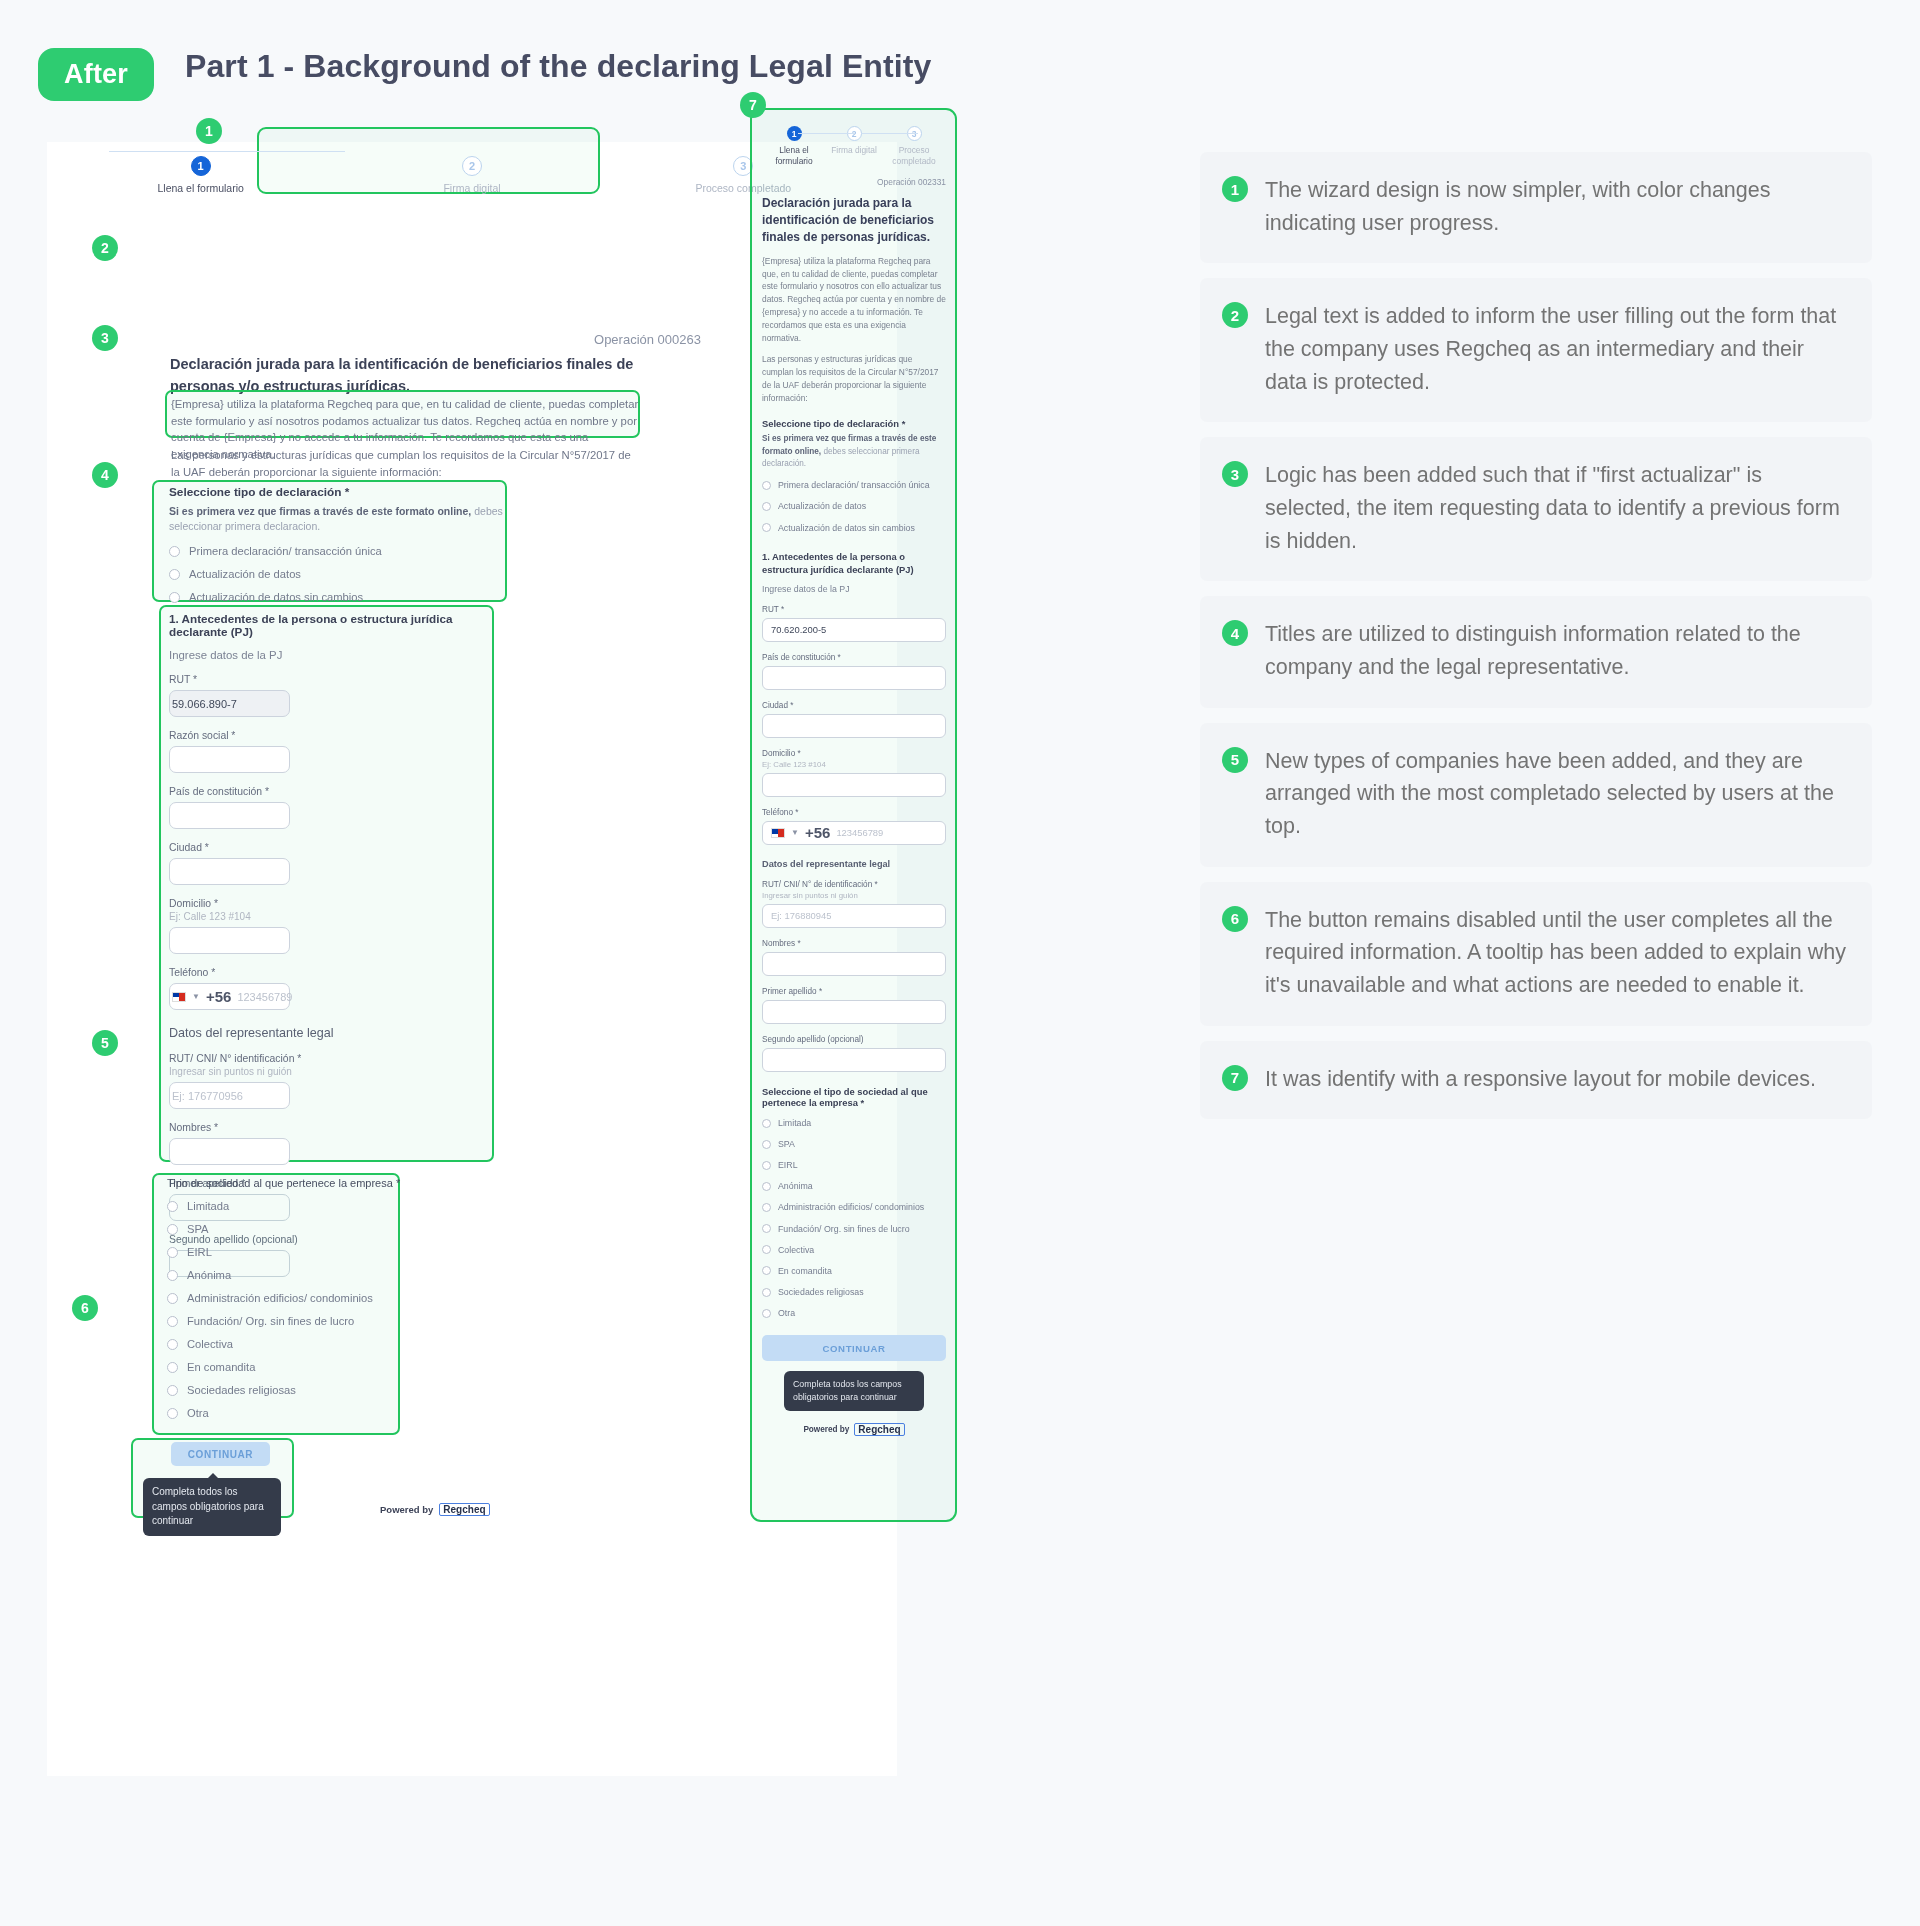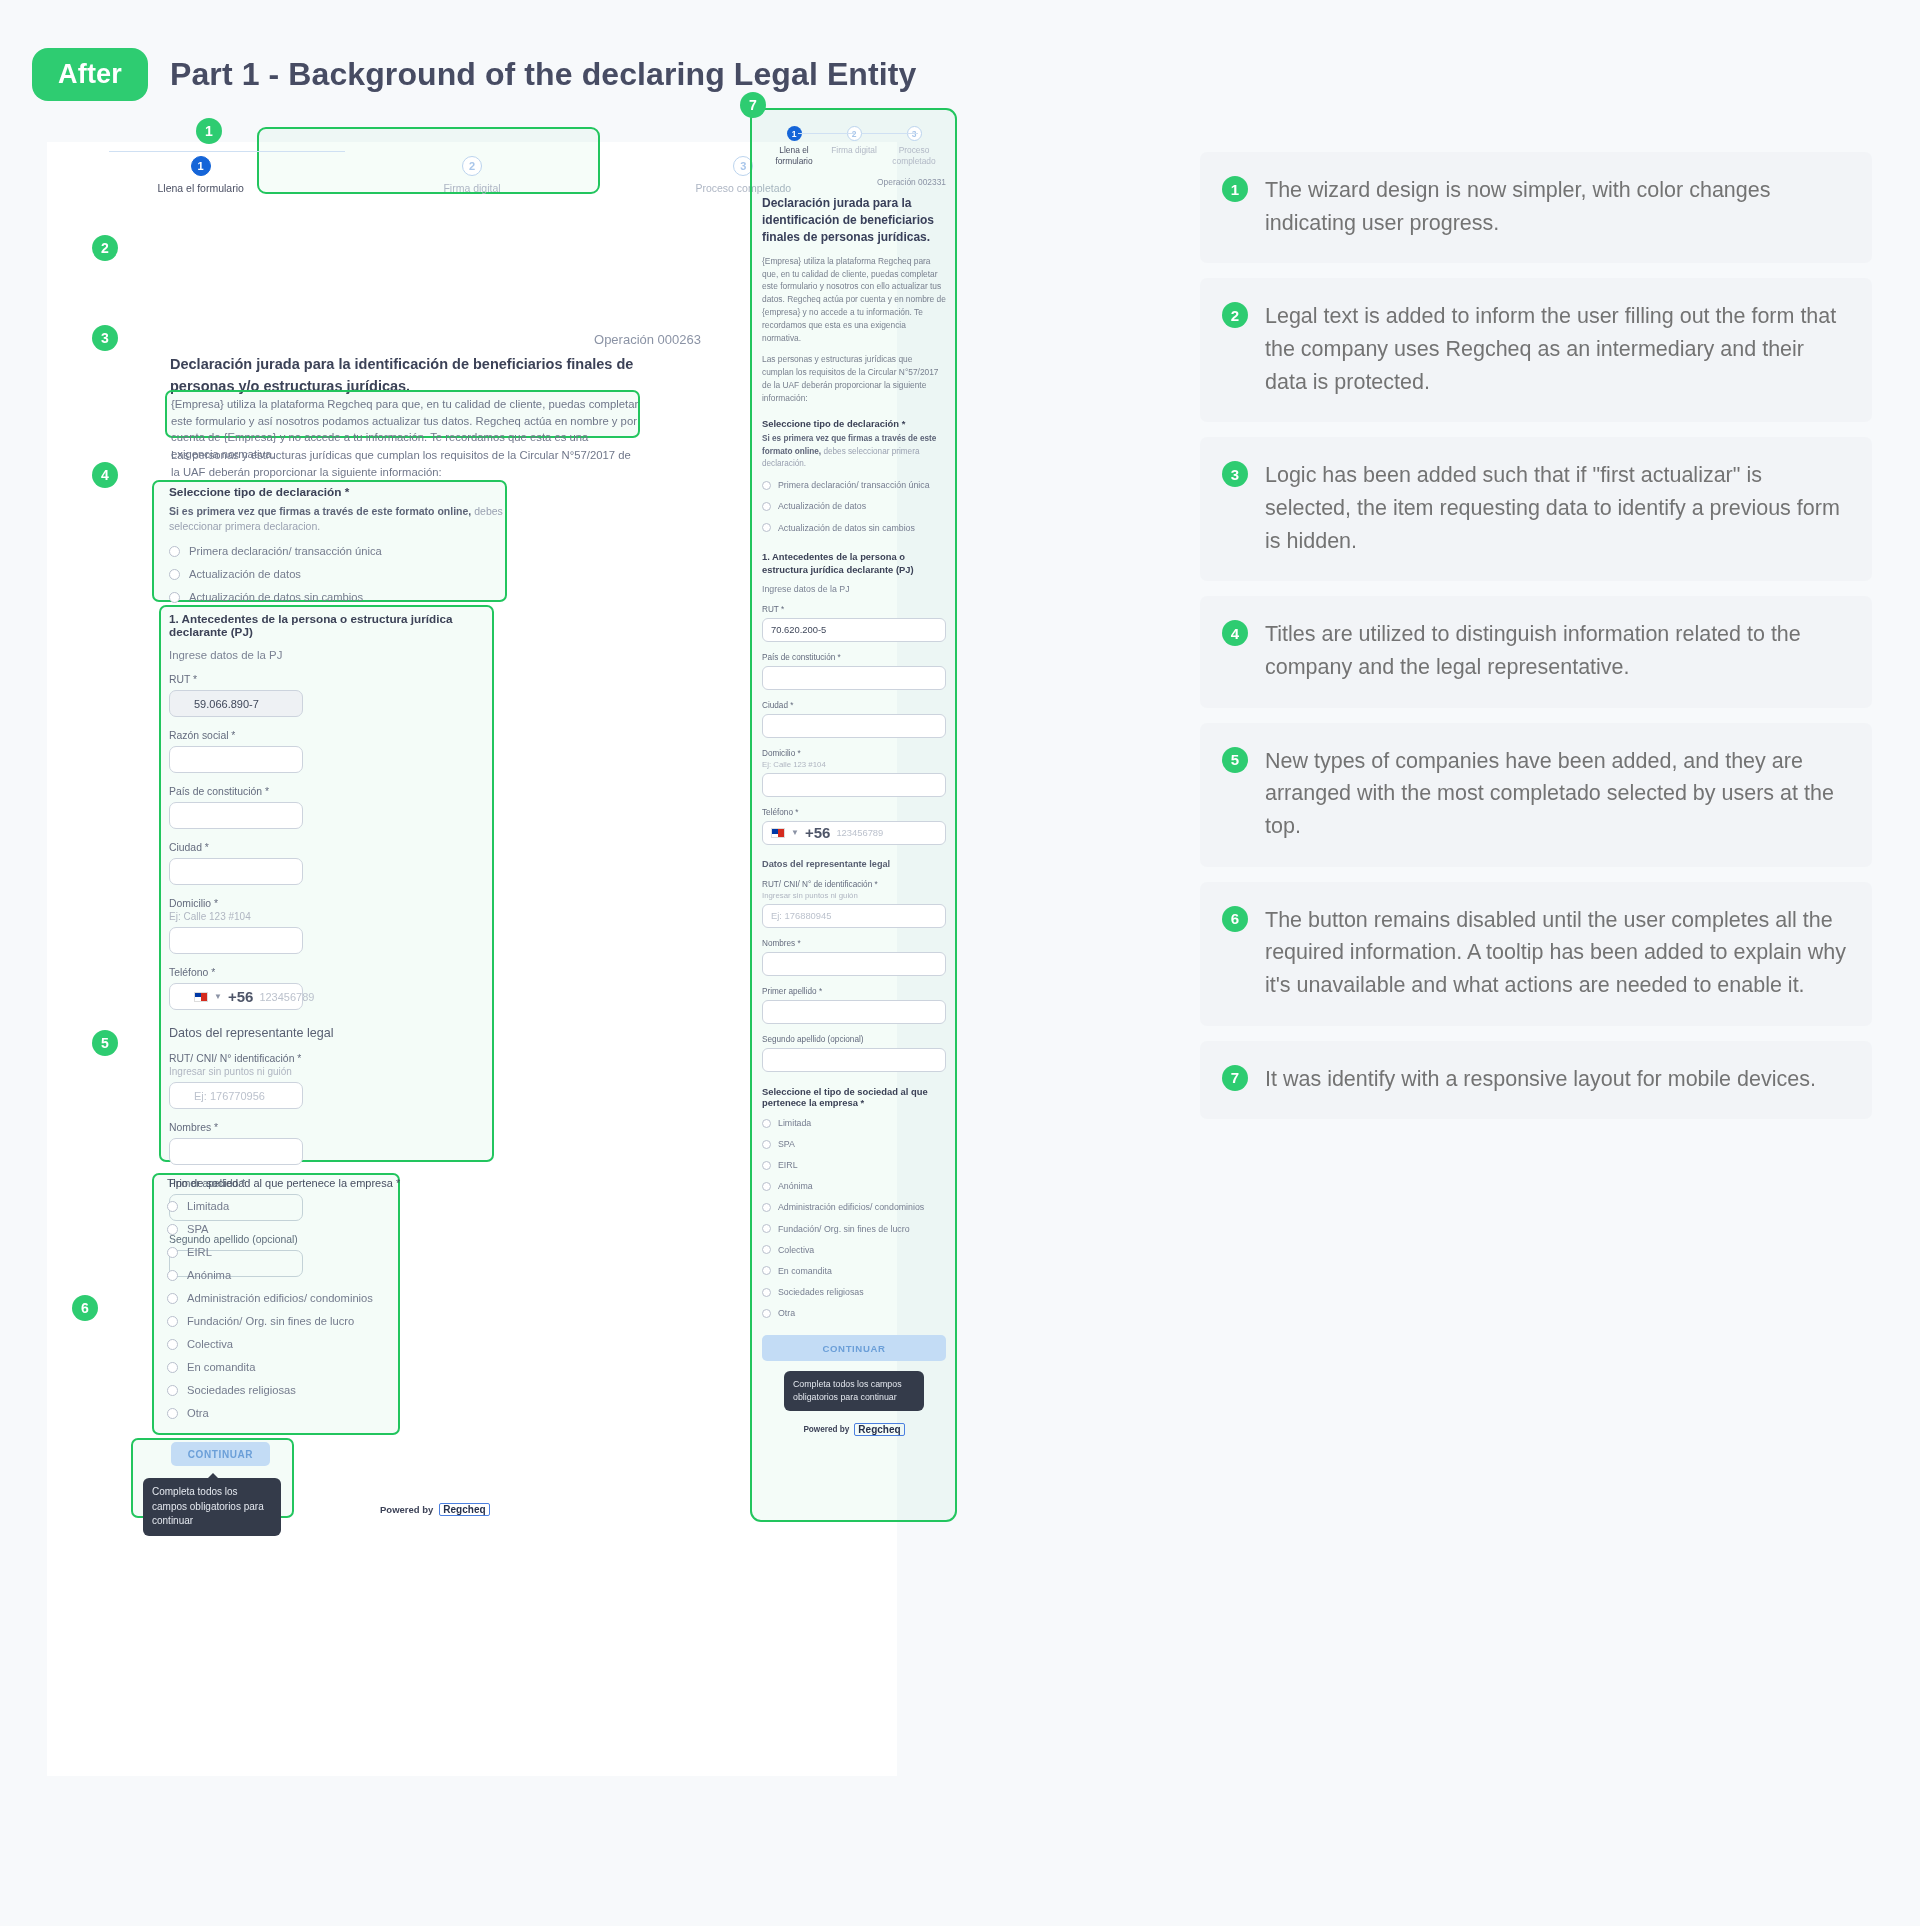--- a/index.html
+++ b/index.html
@@ -6,21 +6,21 @@
   html, body {
     width: 1920px; height: 1926px;
     background: #f7f9fb;
     font-family: "Liberation Sans", sans-serif;
     color: #4a4f63;
     overflow: hidden;
   }
   .page { position: relative; width: 1920px; height: 1926px; }
 
   
-  .header { position: absolute; left: 32px; top: 48px; display: flex; align-items: center; gap: 22px; }
+  .header { position: absolute; left: 38px; top: 48px; display: flex; align-items: flex-start; gap: 31px; }
   .badge-after {
     background: #2ecc71; color: #fff; border-radius: 16px;
     padding: 11px 26px; font-size: 27px; font-weight: 700; letter-spacing: .2px;
   }
   .header-title { font-size: 32px; font-weight: 700; color: #474c63; letter-spacing: .1px; }
 
   
   .desktop-card {
     position: absolute; left: 47px; top: 142px; width: 850px; height: 1634px;
     background: #ffffff;
@@ -86,22 +86,22 @@
   .box4 {
     position: absolute; left: 112px; top: 463px; width: 335px; height: 557px;
     border: 2.2px solid #22c55e; border-radius: 7px; background: rgba(46,204,113,0.05);
   }
   .form4 { position: absolute; left: 122px; top: 470px; width: 320px; }
   .sec-head { font-size: 11.7px; font-weight: 700; color: #3c4257; }
   .sub-head { font-size: 11.4px; color: #7b8294; margin-top: 11px; }
   .fld-label { font-size: 10.4px; color: #646b7e; margin-top: 13px; }
   .fld-hint { font-size: 10px; color: #b0b6c2; margin-top: 2px; }
   .fld {
-    margin-top: 5px; width: 134px; height: 27px; border: 1px solid #ccd3dd;
-    border-radius: 7px; background: #fff; display: flex; align-items: center; padding: 0 24px;
+    margin-top: 5px; width: 121px; height: 27px; border: 1px solid #ccd3dd;
+    border-radius: 7px; background: #fff; display: flex; align-items: center; padding: 0 2px;
     font-size: 11px; color: #4e5568;
   }
   .fld.filled { background: #eef1f4; color: #3f4759; }
   .fld .ph { color: #bcc2cd; }
   .rep-head { font-size: 12.6px; color: #596073; margin-top: 16px; }
   .phone-fld { display: flex; align-items: center; gap: 6px; }
   .flag { width: 14px; height: 10px; background: linear-gradient(to right, #fff 0 50%, #d52b1e 50% 100%); position: relative; flex:none; border: .5px solid #ddd;}
   .flag::before { content:""; position:absolute; left:0; top:0; width:50%; height:60%; background:#0039a6; }
   .chev { font-size: 8px; color: #8b93a5; }
   .ccode { font-size: 15px; color: #4e5568; font-weight: 600; }

